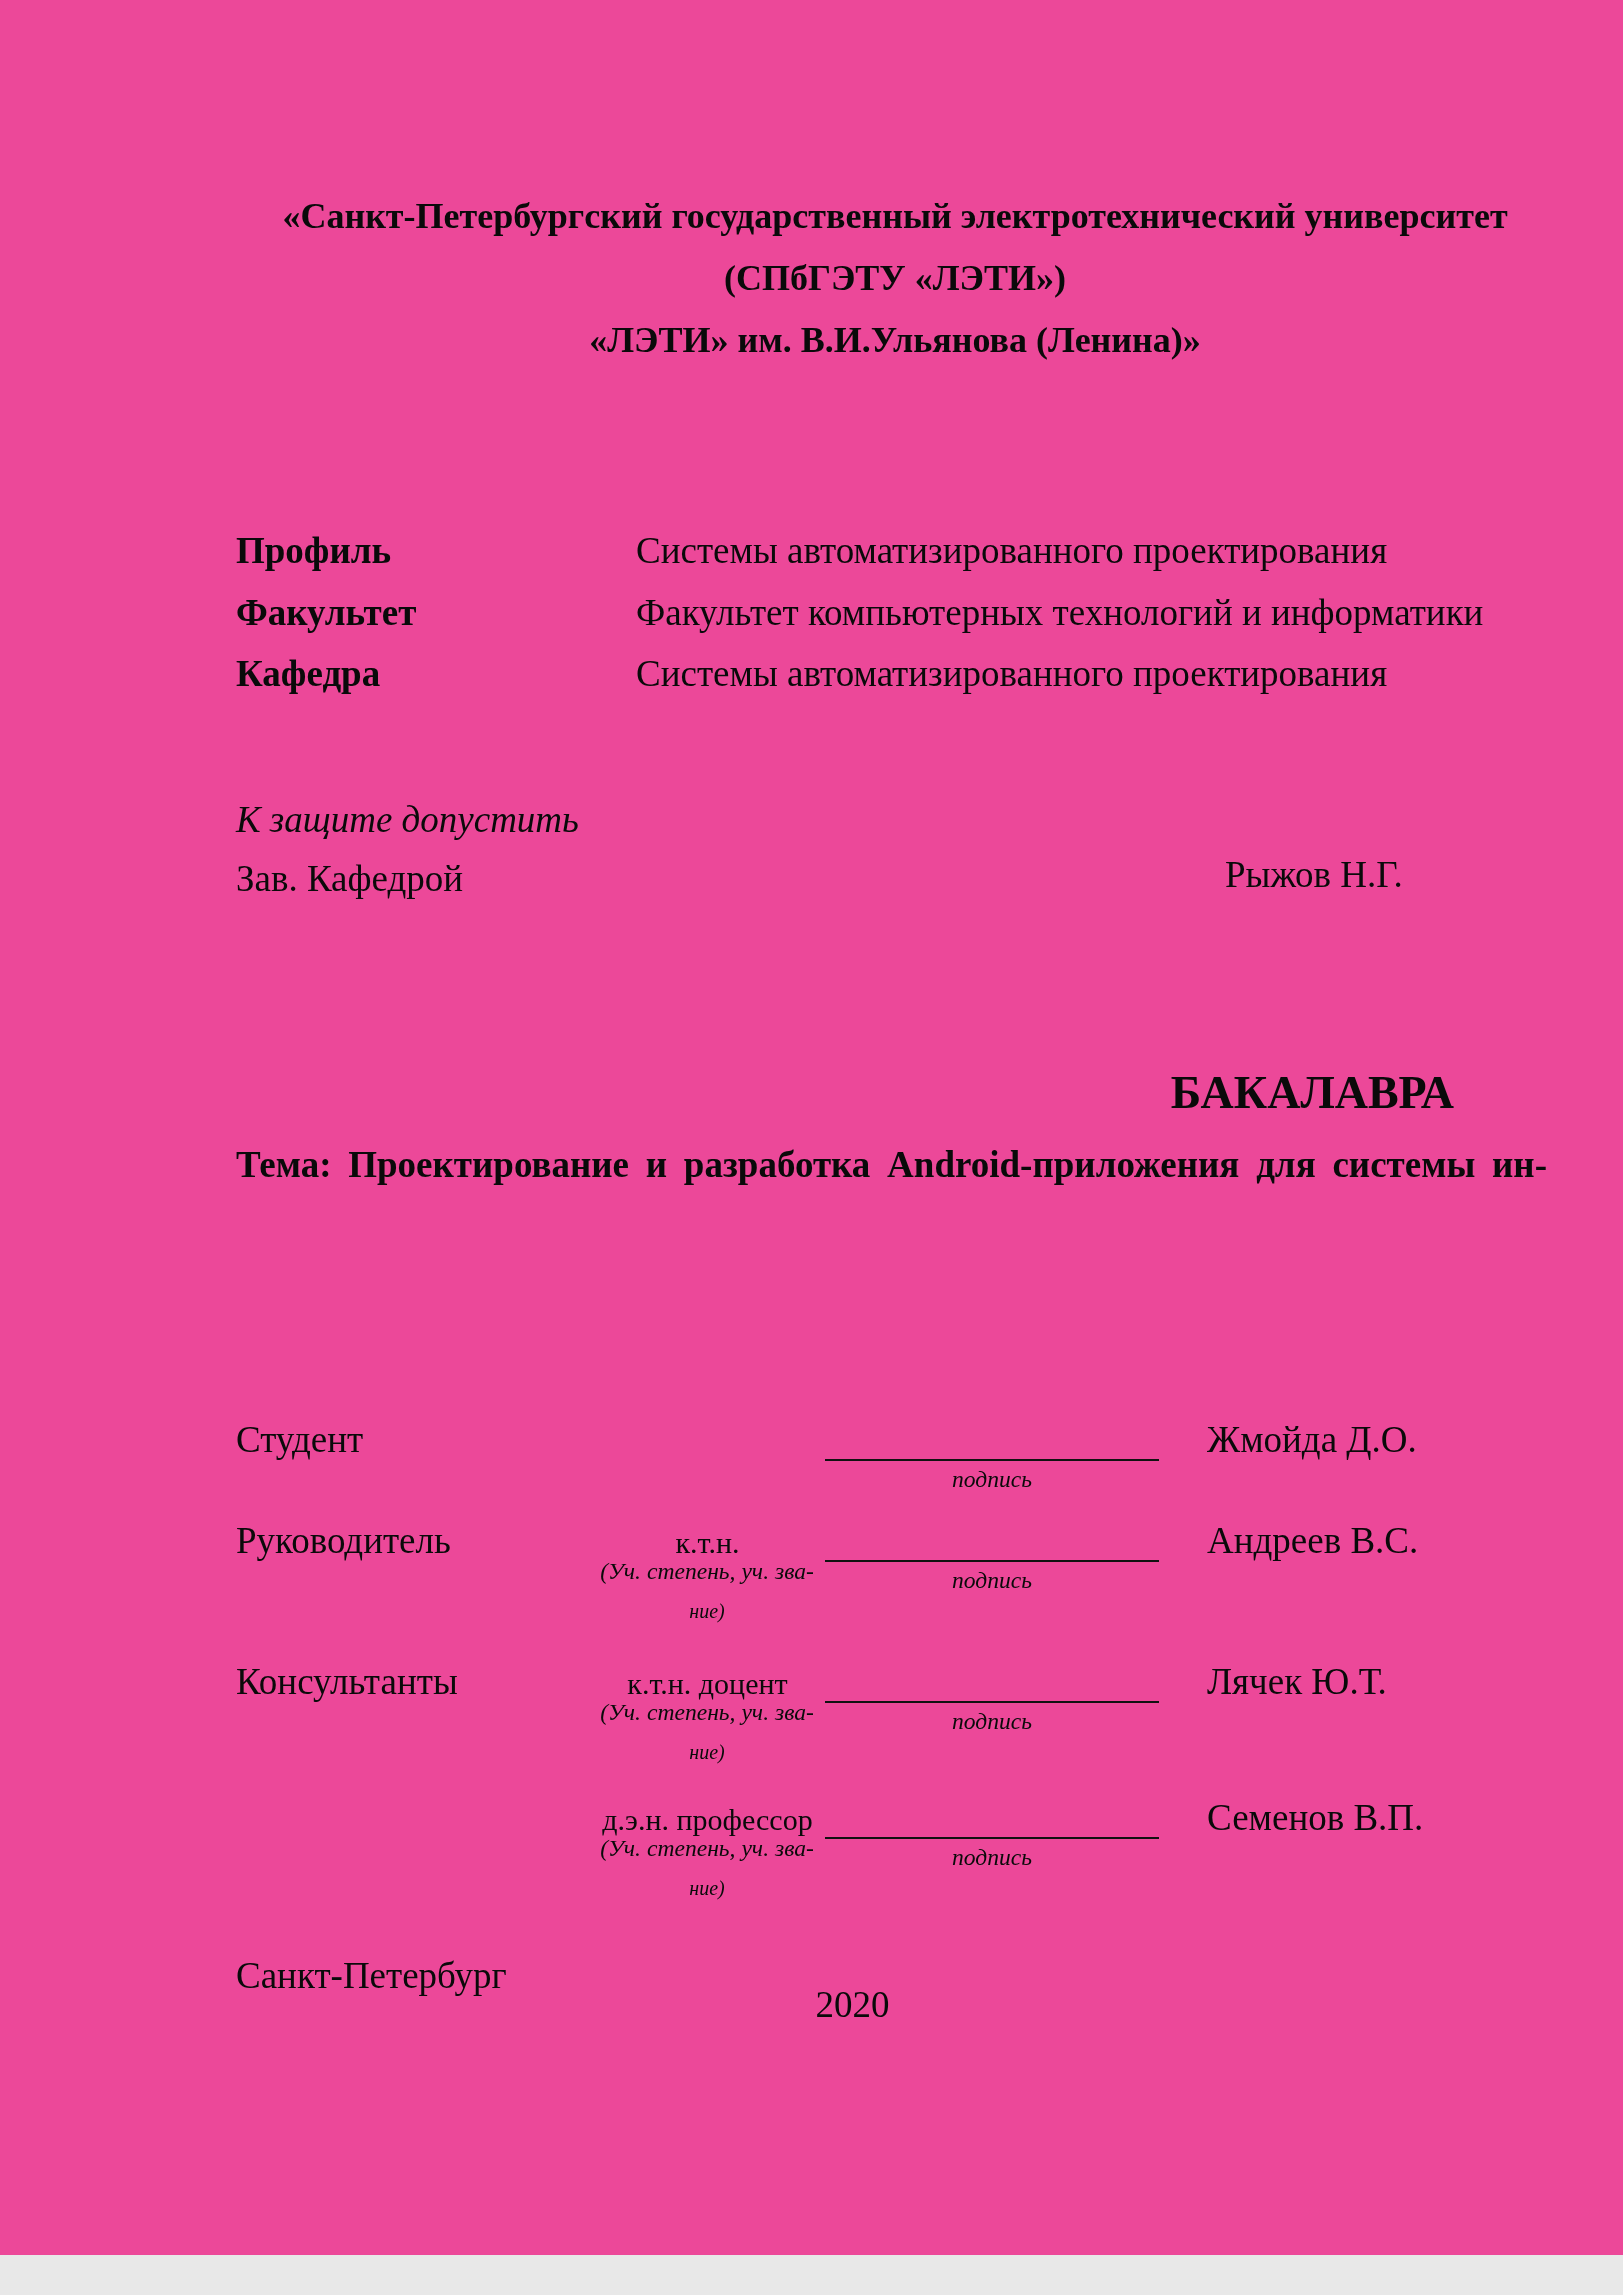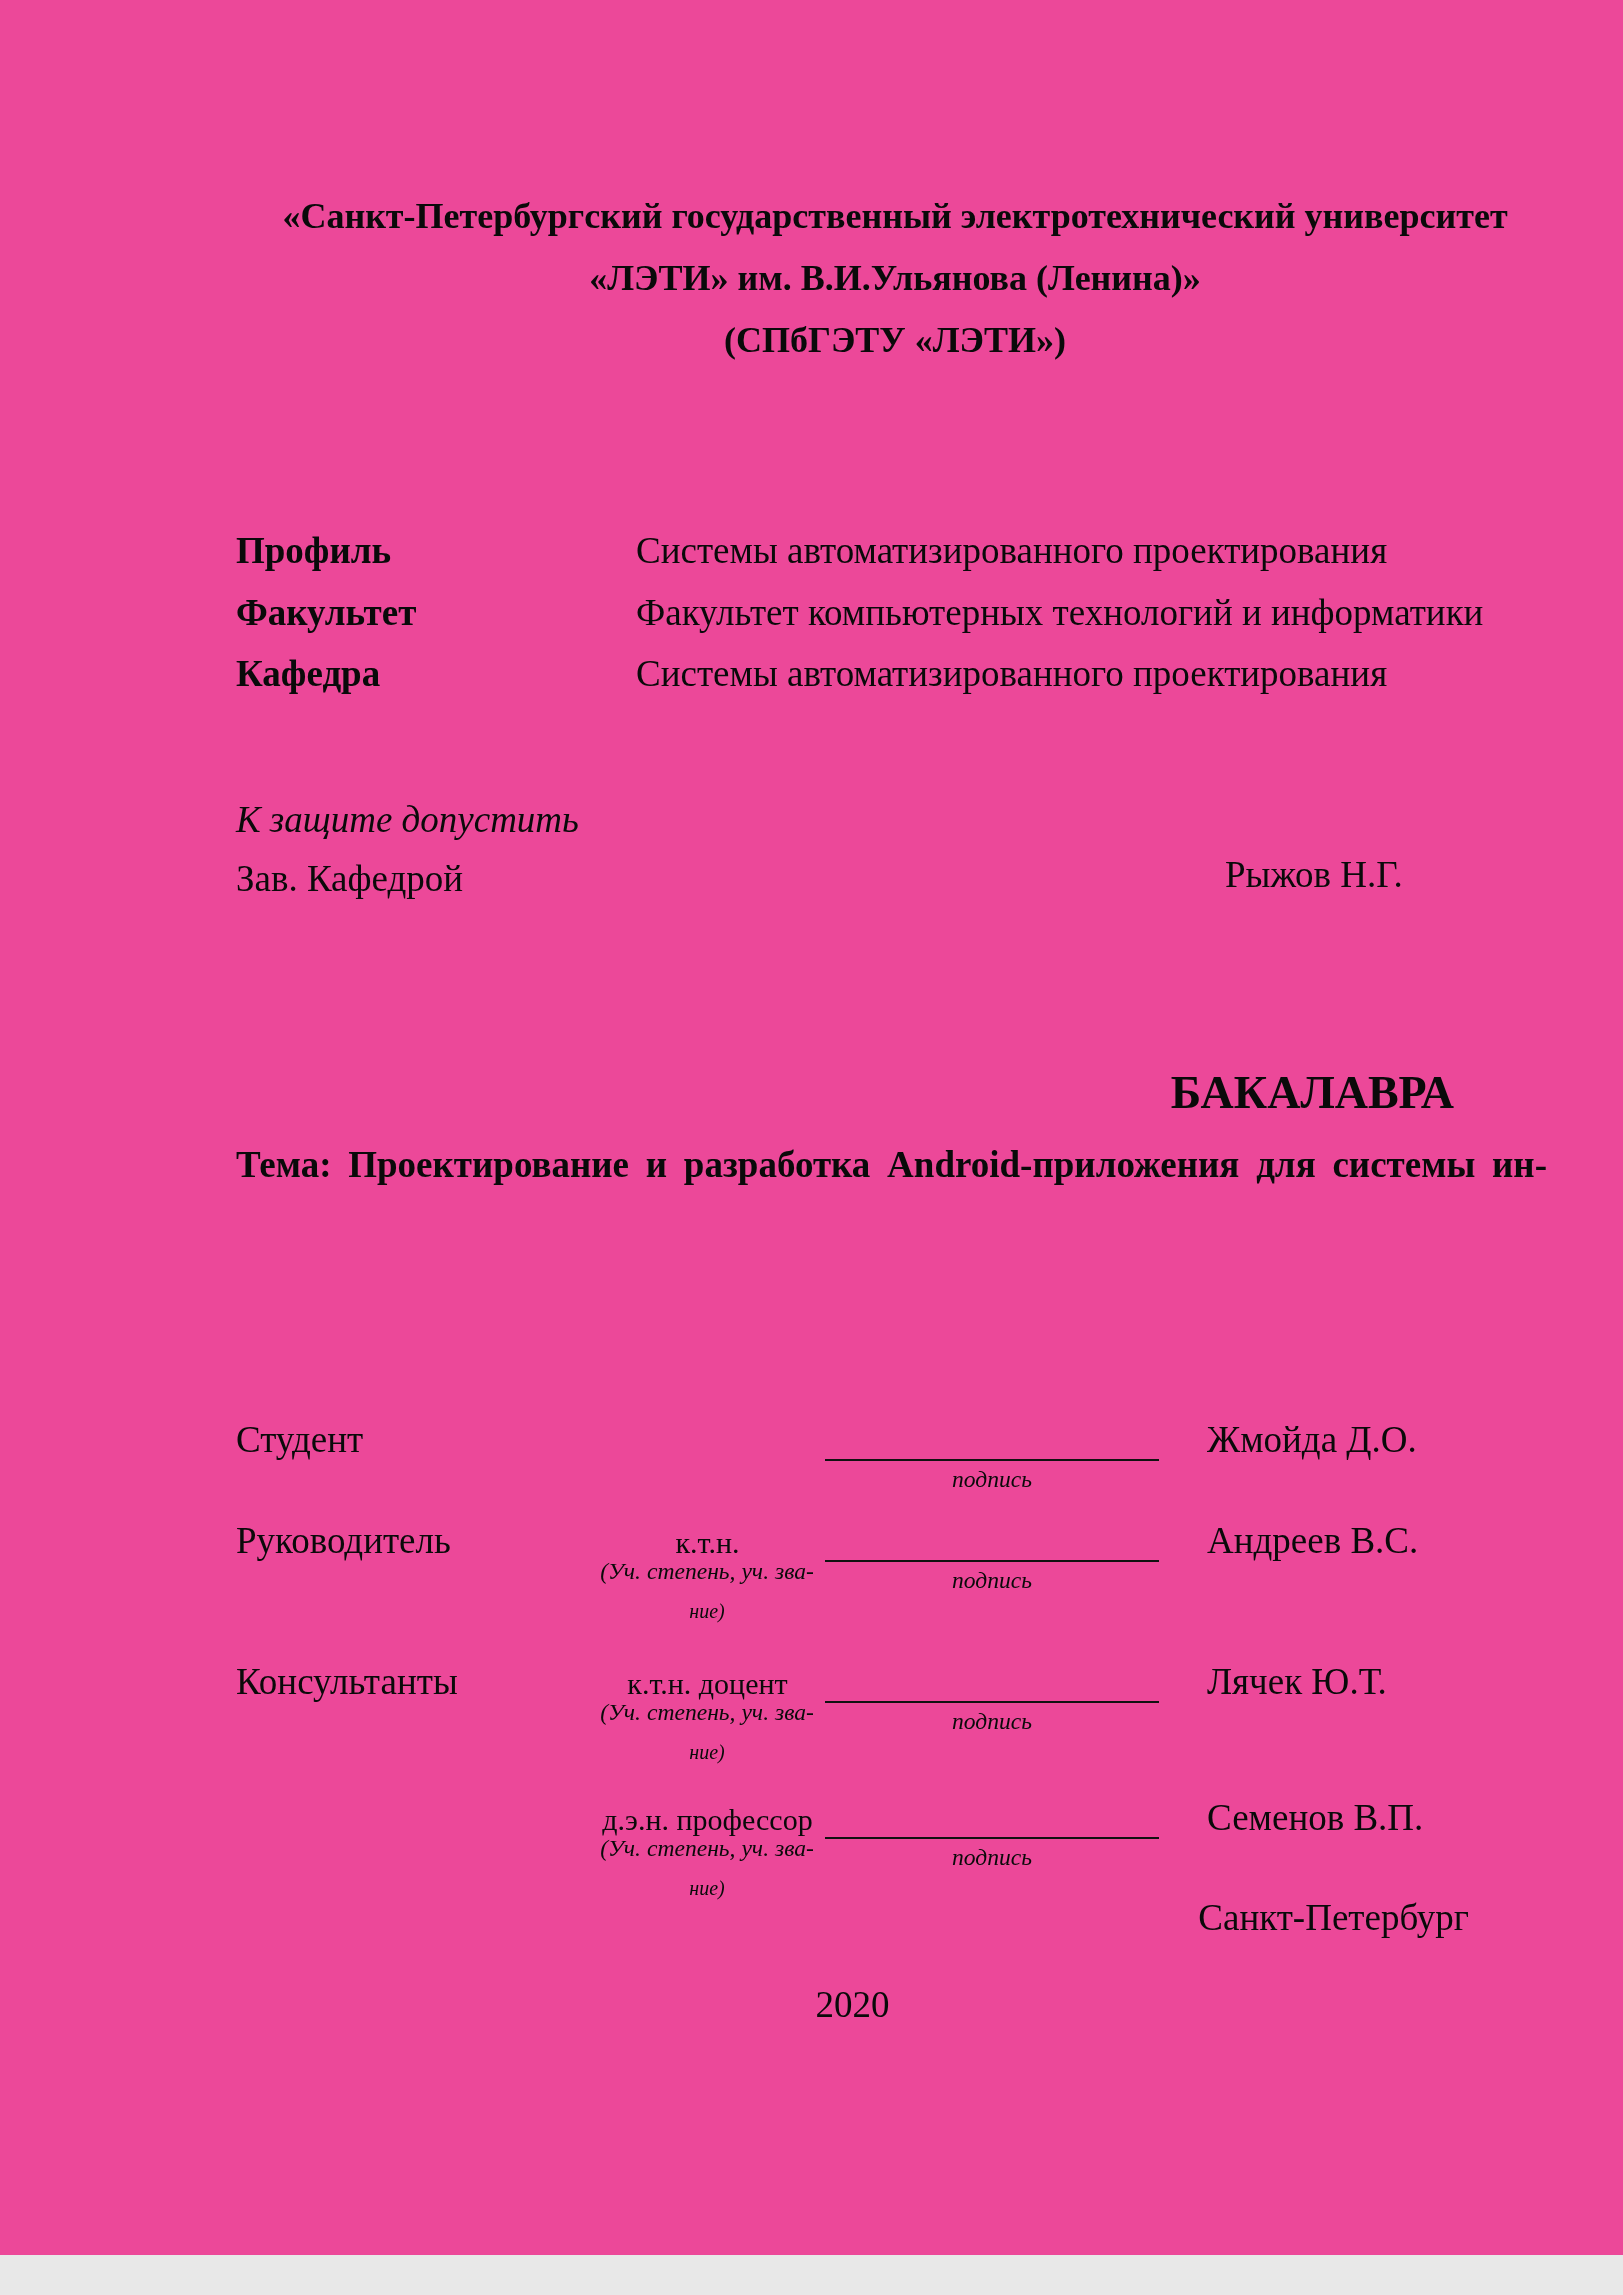--- a/index.html
+++ b/index.html
@@ -101,37 +101,37 @@
     position: absolute; left: 589px; top: 48px; width: 334px;
     text-align: center; font-size: 23.6px; font-style: italic;
   }
   .sig-name {
     position: absolute; left: 971px; top: 0;
     font-size: 37px; white-space: nowrap;
   }
 
   
   .footer-city {
-    left: 236px; top: 1896px; width: 1233px;
-    text-align: right; font-size: 37px;
+    left: 236px; top: 1954px; width: 1233px;
+    text-align: left; font-size: 37px;
   }
   .footer-year {
     left: 236px; top: 1983px; width: 1233px;
     text-align: center; font-size: 37px;
   }
 </style>
 </head>
 <body>
 
 <div class="page">
 
   <div class="abs uni-header">
     <div>«Санкт-Петербургский государственный электротехнический университет</div>
+    <div>(СПбГЭТУ «ЛЭТИ»)</div>
     <div>«ЛЭТИ» им. В.И.Ульянова (Ленина)»</div>
-    <div>(СПбГЭТУ «ЛЭТИ»)</div>
   </div>
 
   <div class="abs info-row" style="top:529px">
     <span class="info-label">Профиль</span>
     <span class="info-value">Системы автоматизированного проектирования</span>
   </div>
   <div class="abs info-row" style="top:591px">
     <span class="info-label">Факультет</span>
     <span class="info-value">Факультет компьютерных технологий и информатики</span>
   </div>

